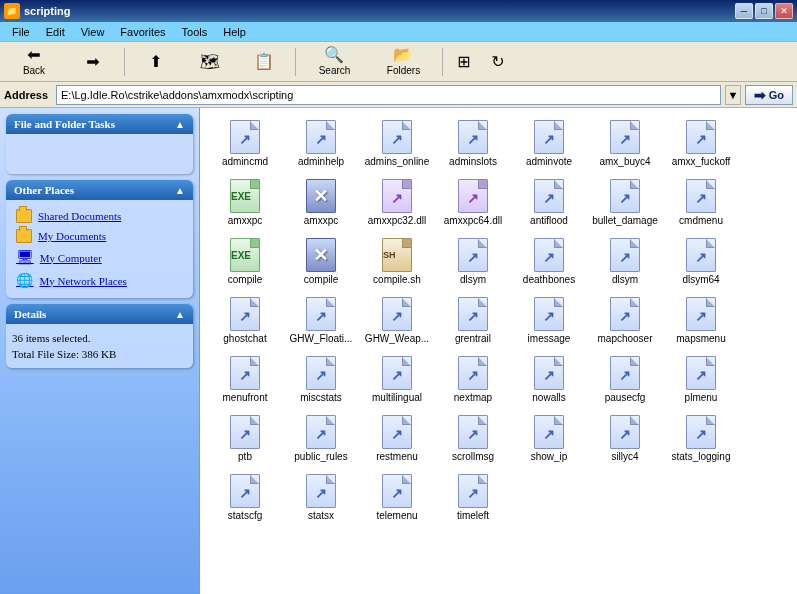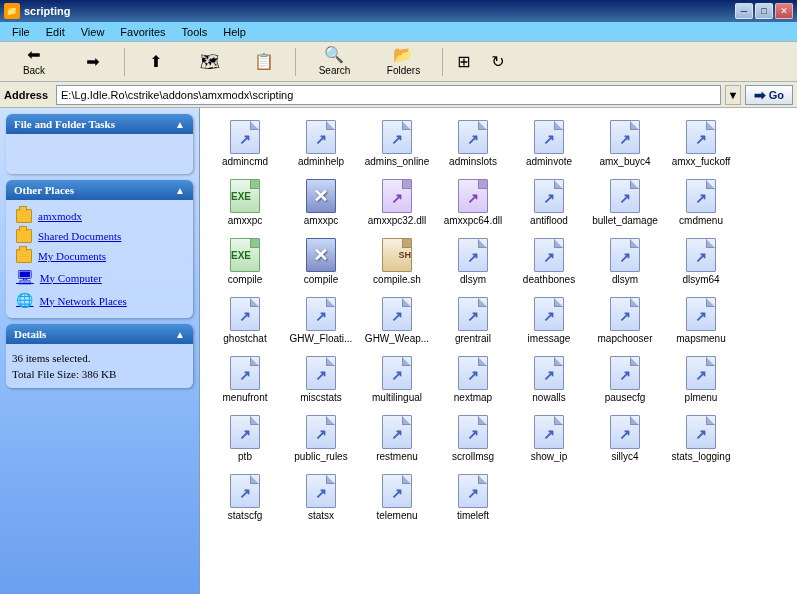--- a/index.html
+++ b/index.html
@@ -233,21 +233,21 @@
       display: flex; align-items: center; justify-content: center;
     }
     .icon-x .x-mark { color: white; font-size: 18px; font-weight: bold; text-shadow: 1px 1px 2px rgba(0,0,0,0.5); }
 
     
     .icon-sh {
       width: 30px; height: 34px;
       background: linear-gradient(to bottom, #f8f0e0, #e0c890);
       border: 1px solid #a09060;
       border-radius: 1px; position: relative;
-      display: flex; align-items: center; justify-content: flex-end;
+      display: flex; align-items: center; justify-content: flex-start;
     }
     .icon-sh::before {
       content: ''; position: absolute; top: 0; right: 0;
       width: 8px; height: 8px; background: #c0a870;
       border-left: 1px solid #a09060; border-bottom: 1px solid #a09060;
     }
     .icon-sh .inner { color: #604020; font-size: 9px; font-weight: bold; }
 
     .file-name {
       font-size: 10px; text-align: center; word-break: break-all;
@@ -345,24 +345,20 @@
       <div class="panel-body" style="min-height: 40px;">
       </div>
     </div>
 
     <div class="panel">
       <div class="panel-header">
         <span>Other Places</span>
         <span class="toggle-icon">▲</span>
       </div>
       <div class="panel-body">
-        <div class="sidebar-link">
-          <div class="folder-icon-sm"></div>
-          <span>amxmodx</span>
-        </div>
         <div class="sidebar-link">
           <div class="folder-icon-sm"></div>
           <span>Shared Documents</span>
         </div>
         <div class="sidebar-link">
           <div class="folder-icon-sm"></div>
           <span>My Documents</span>
         </div>
         <div class="sidebar-link">
           <span style="font-size:14px;">🖥</span>

